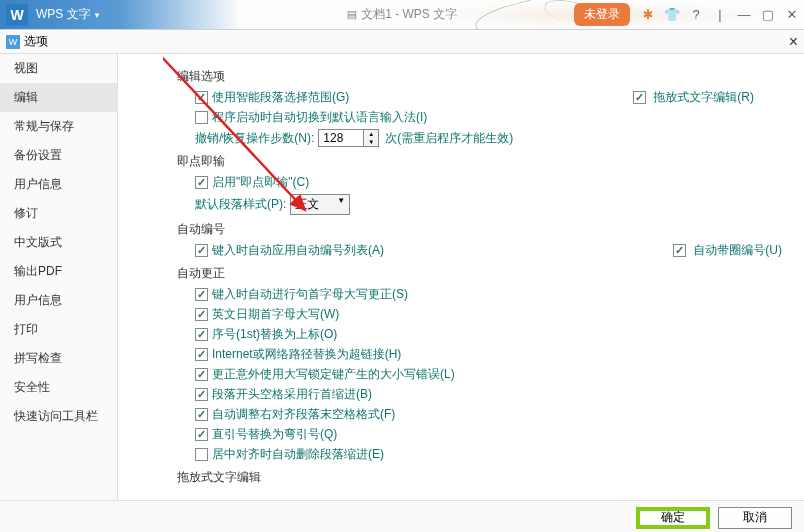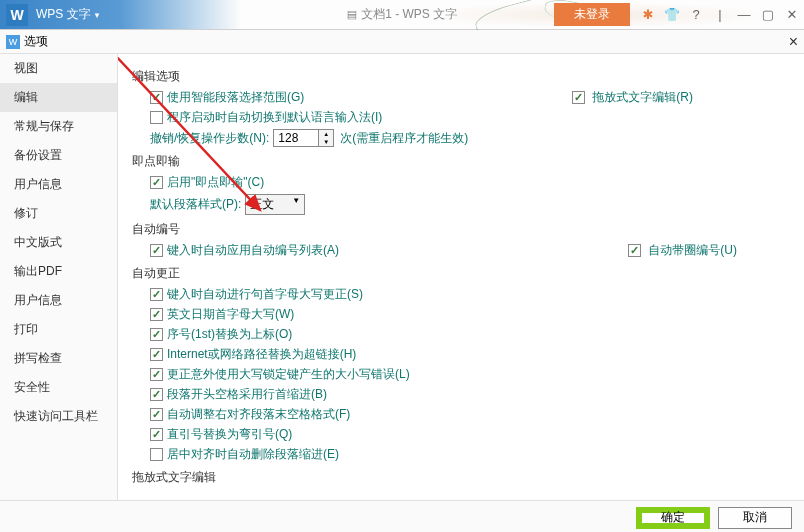--- a/index.html
+++ b/index.html
@@ -8,54 +8,54 @@
 .titlebar { height: 30px; background: linear-gradient(to right, #3a84c8 0%, #5a9bd4 15%, #fdfdfd 30%, #fdfdfd 100%); display: flex; align-items: center; position: relative; border-bottom: 1px solid #d0d0d0; }
 .titlebar-bg { position: absolute; right: 0; top: 0; width: 350px; height: 30px; background: radial-gradient(ellipse at 40% 50%, rgba(200,140,90,0.15) 0%, transparent 60%); }
 .titlebar-bg::before { content:""; position:absolute; left:20px; top:4px; width:80px; height:22px; border:1px solid rgba(70,120,70,0.4); border-radius:50% 30% 60% 40%; border-bottom:none; border-right:none; transform:rotate(-15deg); }
 .titlebar-bg::after { content:""; position:absolute; left:90px; top:2px; width:60px; height:20px; border:1px solid rgba(70,120,70,0.3); border-radius:40% 60% 30% 50%; border-bottom:none; transform:rotate(10deg); }
 .app-logo { width: 22px; height: 22px; background: #2d7cc0; color: #fff; display: flex; align-items: center; justify-content: center; margin-left: 6px; font-weight: bold; font-size: 14px; }
 .app-name { color: #fff; margin-left: 8px; font-size: 12px; }
 .dropdown-arrow { color: #fff; margin-left: 4px; font-size: 9px; }
 .doc-title-wrap { position: absolute; left: 50%; transform: translateX(-50%); display: flex; align-items: center; color: #888; }
 .doc-icon { margin-right: 4px; font-size: 11px; }
 .win-controls { position: absolute; right: 0; display: flex; align-items: center; height: 100%; }
-.login-btn { background: #e97b3e; color: #fff; padding: 3px 20px; margin-right: 6px; cursor: pointer; }
+.login-btn { background: #e97b3e; color: #fff; padding: 3px 10px; margin-right: 6px; cursor: pointer; border-radius: 6px; }
 .win-icon { width: 24px; height: 30px; display: flex; align-items: center; justify-content: center; color: #666; cursor: pointer; font-size: 13px; }
 .feedback-icon { color: #e97b3e; }
 
 .dlg-header { height: 24px; display: flex; align-items: center; padding: 0 6px; border-bottom: 1px solid #e0e0e0; background: #fafafa; position: relative; }
 .dlg-icon { width: 14px; height: 14px; background: #4a9de0; color: #fff; font-size: 9px; display: flex; align-items: center; justify-content: center; margin-right: 4px; }
 .dlg-close { position: absolute; right: 6px; cursor: pointer; font-size: 16px; color: #333; }
 
-.dlg-body { display: flex; height: 446px; }
+.dlg-body { display: flex; height: 446px; gap: 45px; }
 
 .sidebar { width: 118px; background: #fafafa; border-right: 1px solid #e0e0e0; overflow-y: auto; }
 .sidebar-item { padding: 6px 14px; cursor: pointer; color: #333; }
 .sidebar-item.active { background: #e6e6e6; }
 
 .content { flex: 1; padding: 8px 14px; overflow-y: auto; position: relative; }
 .section-title { color: #333; margin: 6px 0 4px; }
 .opt-row { display: flex; align-items: center; margin: 3px 0 3px 18px; }
-.opt-row-right { position: absolute; left: 454px; }
+.opt-row-right { position: absolute; left: 470px; }
 .chk { width: 13px; height: 13px; border: 1px solid #888; margin-right: 4px; display: inline-flex; align-items: center; justify-content: center; cursor: pointer; flex-shrink: 0; }
 .chk.checked::after { content: "✓"; color: #3a7a3a; font-size: 11px; line-height: 1; font-weight: bold; }
 .chk.unchecked::after { content: ""; }
 .opt-label { color: #0f766e; white-space: nowrap; }
 .spinner { display: inline-flex; border: 1px solid #888; margin-left: 4px; height: 18px; }
 .spinner input { width: 44px; border: none; padding: 0 4px; text-align: left; }
 .spinner-btns { display: flex; flex-direction: column; border-left: 1px solid #888; }
 .spinner-btn { height: 8px; width: 14px; display: flex; align-items: center; justify-content: center; font-size: 6px; cursor: pointer; background: #f4f4f4; }
 .combo { border: 1px solid #888; background: #f4f4f4; padding: 1px 4px; margin-left: 4px; display: inline-flex; align-items: flex-start; cursor: pointer; }
 .combo-arrow { margin-left: 18px; font-size: 8px; }
 
 .arrow-annotation { position: absolute; pointer-events: none; z-index: 10; }
 
 .dlg-footer { height: 34px; border-top: 1px solid #e0e0e0; display: flex; align-items: center; justify-content: flex-end; padding: 0 12px; gap: 8px; background: #fafafa; }
 .btn { min-width: 74px; height: 22px; border: 1px solid #888; background: #fefefe; cursor: pointer; display: inline-flex; align-items: center; justify-content: center; }
-.btn.primary { border: 6px solid #84cc16; }
+.btn.primary { border: 4px solid #84cc16; }
 
 ::-webkit-scrollbar { width: 16px; }
 ::-webkit-scrollbar-track { background: #f0f0f0; }
 ::-webkit-scrollbar-thumb { background: #c8c8c8; border: 1px solid #a0a0a0; }
 ::-webkit-scrollbar-button { background: #e8e8e8; height: 16px; border: 1px solid #a0a0a0; }
 </style>
 </head>
 <body>
 
 <div class="titlebar">

